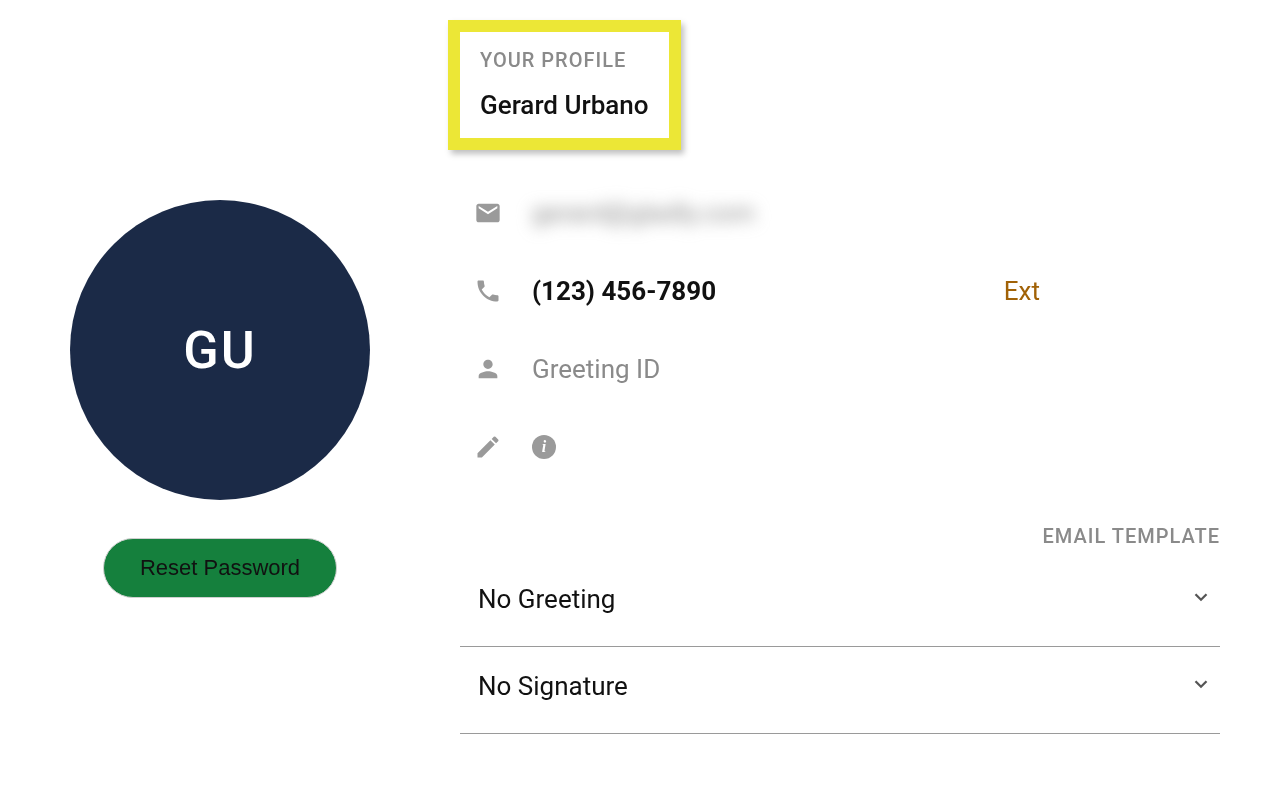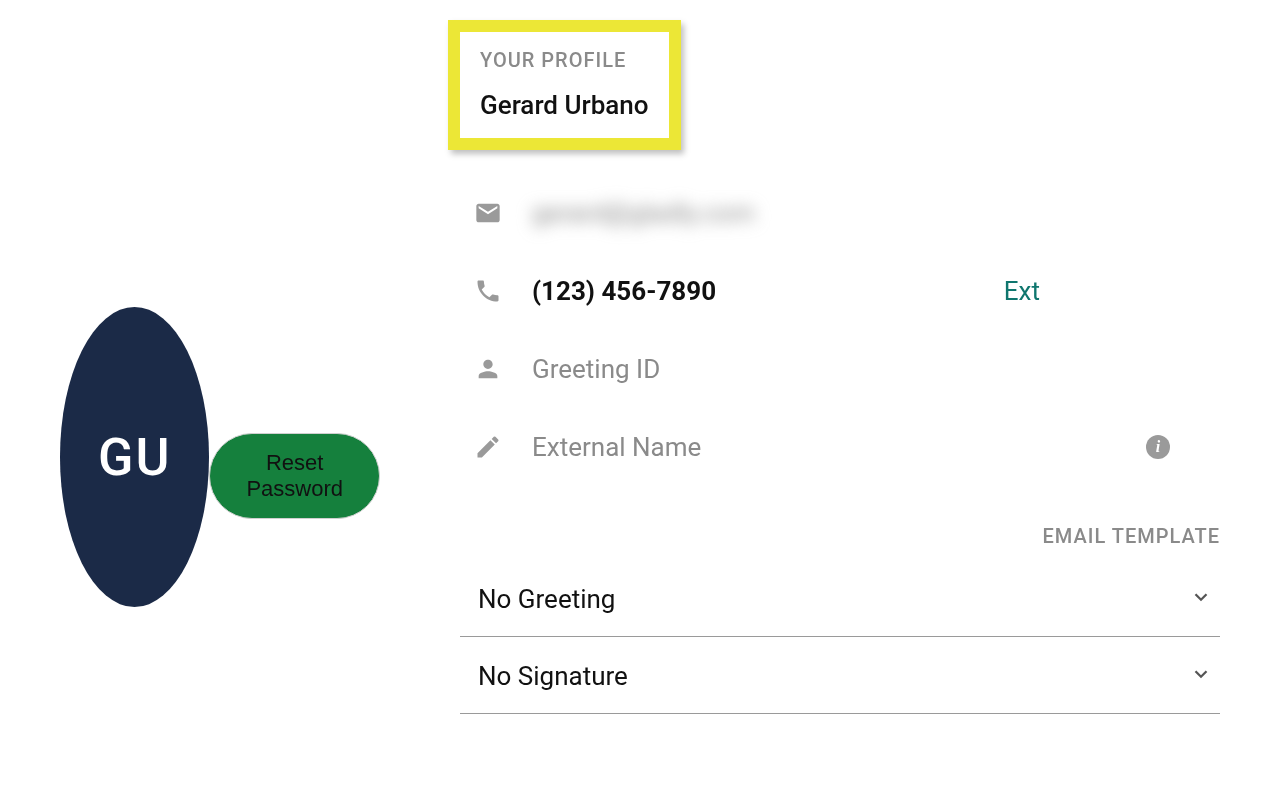--- a/index.html
+++ b/index.html
@@ -10,20 +10,21 @@
       height: 788px;
       position: relative;
     }
     .container {
       display: flex;
       padding: 20px 60px;
       gap: 80px;
     }
     .left-col {
       display: flex;
+      flex-direction: column;
       align-items: center;
       padding-top: 180px;
       width: 320px;
     }
     .avatar-circle {
       width: 300px;
       height: 300px;
       border-radius: 50%;
       background: #1b2a47;
       display: flex;
@@ -93,21 +94,21 @@
       flex: 1;
       font-weight: bold;
     }
     .field-placeholder {
       font-size: 26px;
       color: #8a8a8a;
       flex: 1;
     }
     .field-ext {
       font-size: 26px;
-      color: #0f766e;
+      color: #a16207;
       margin-right: 180px;
       text-align: center;
     }
     .blurred {
       filter: blur(8px);
       color: #8a8a8a;
       font-size: 26px;
     }
     .info-icon {
       width: 24px;
@@ -126,21 +127,21 @@
     }
     .template-section {
       margin-top: 38px;
       text-align: right;
     }
     .dropdown {
       display: flex;
       align-items: center;
       justify-content: space-between;
       border-bottom: 1px solid #9a9a9a;
-      padding: 18px 8px 22px 18px;
+      padding: 18px 8px 32px 18px;
       cursor: pointer;
       margin-top: 6px;
     }
     .dropdown-label {
       font-size: 26px;
       color: #111;
     }
     .chevron svg { width: 22px; height: 22px; fill: none; stroke: #555; stroke-width: 2.5; }
   </style>
 </head>
@@ -189,21 +190,20 @@
       </span>
       <span class="field-placeholder">Greeting ID</span>
     </div>
 
     <div class="field-row">
       <span class="field-icon">
         <svg viewBox="0 0 24 24">
             <path d="M3 17.25V21h3.75L17.81 9.94l-3.75-3.75L3 17.25zM20.71 7.04a1 1 0 0 0 0-1.41l-2.34-2.34a1 1 0 0 0-1.41 0l-1.83 1.83 3.75 3.75 1.83-1.83z"></path>
           </svg>
       </span>
-      <span class="field-placeholder">External Name</span>
       <span class="info-icon">i</span>
     </div>
 
     <div class="template-section">
       <div class="section-label">EMAIL TEMPLATE</div>
 
       <div class="dropdown">
         <span class="dropdown-label">No Greeting</span>
         <span class="chevron">
           <svg viewBox="0 0 24 24">

